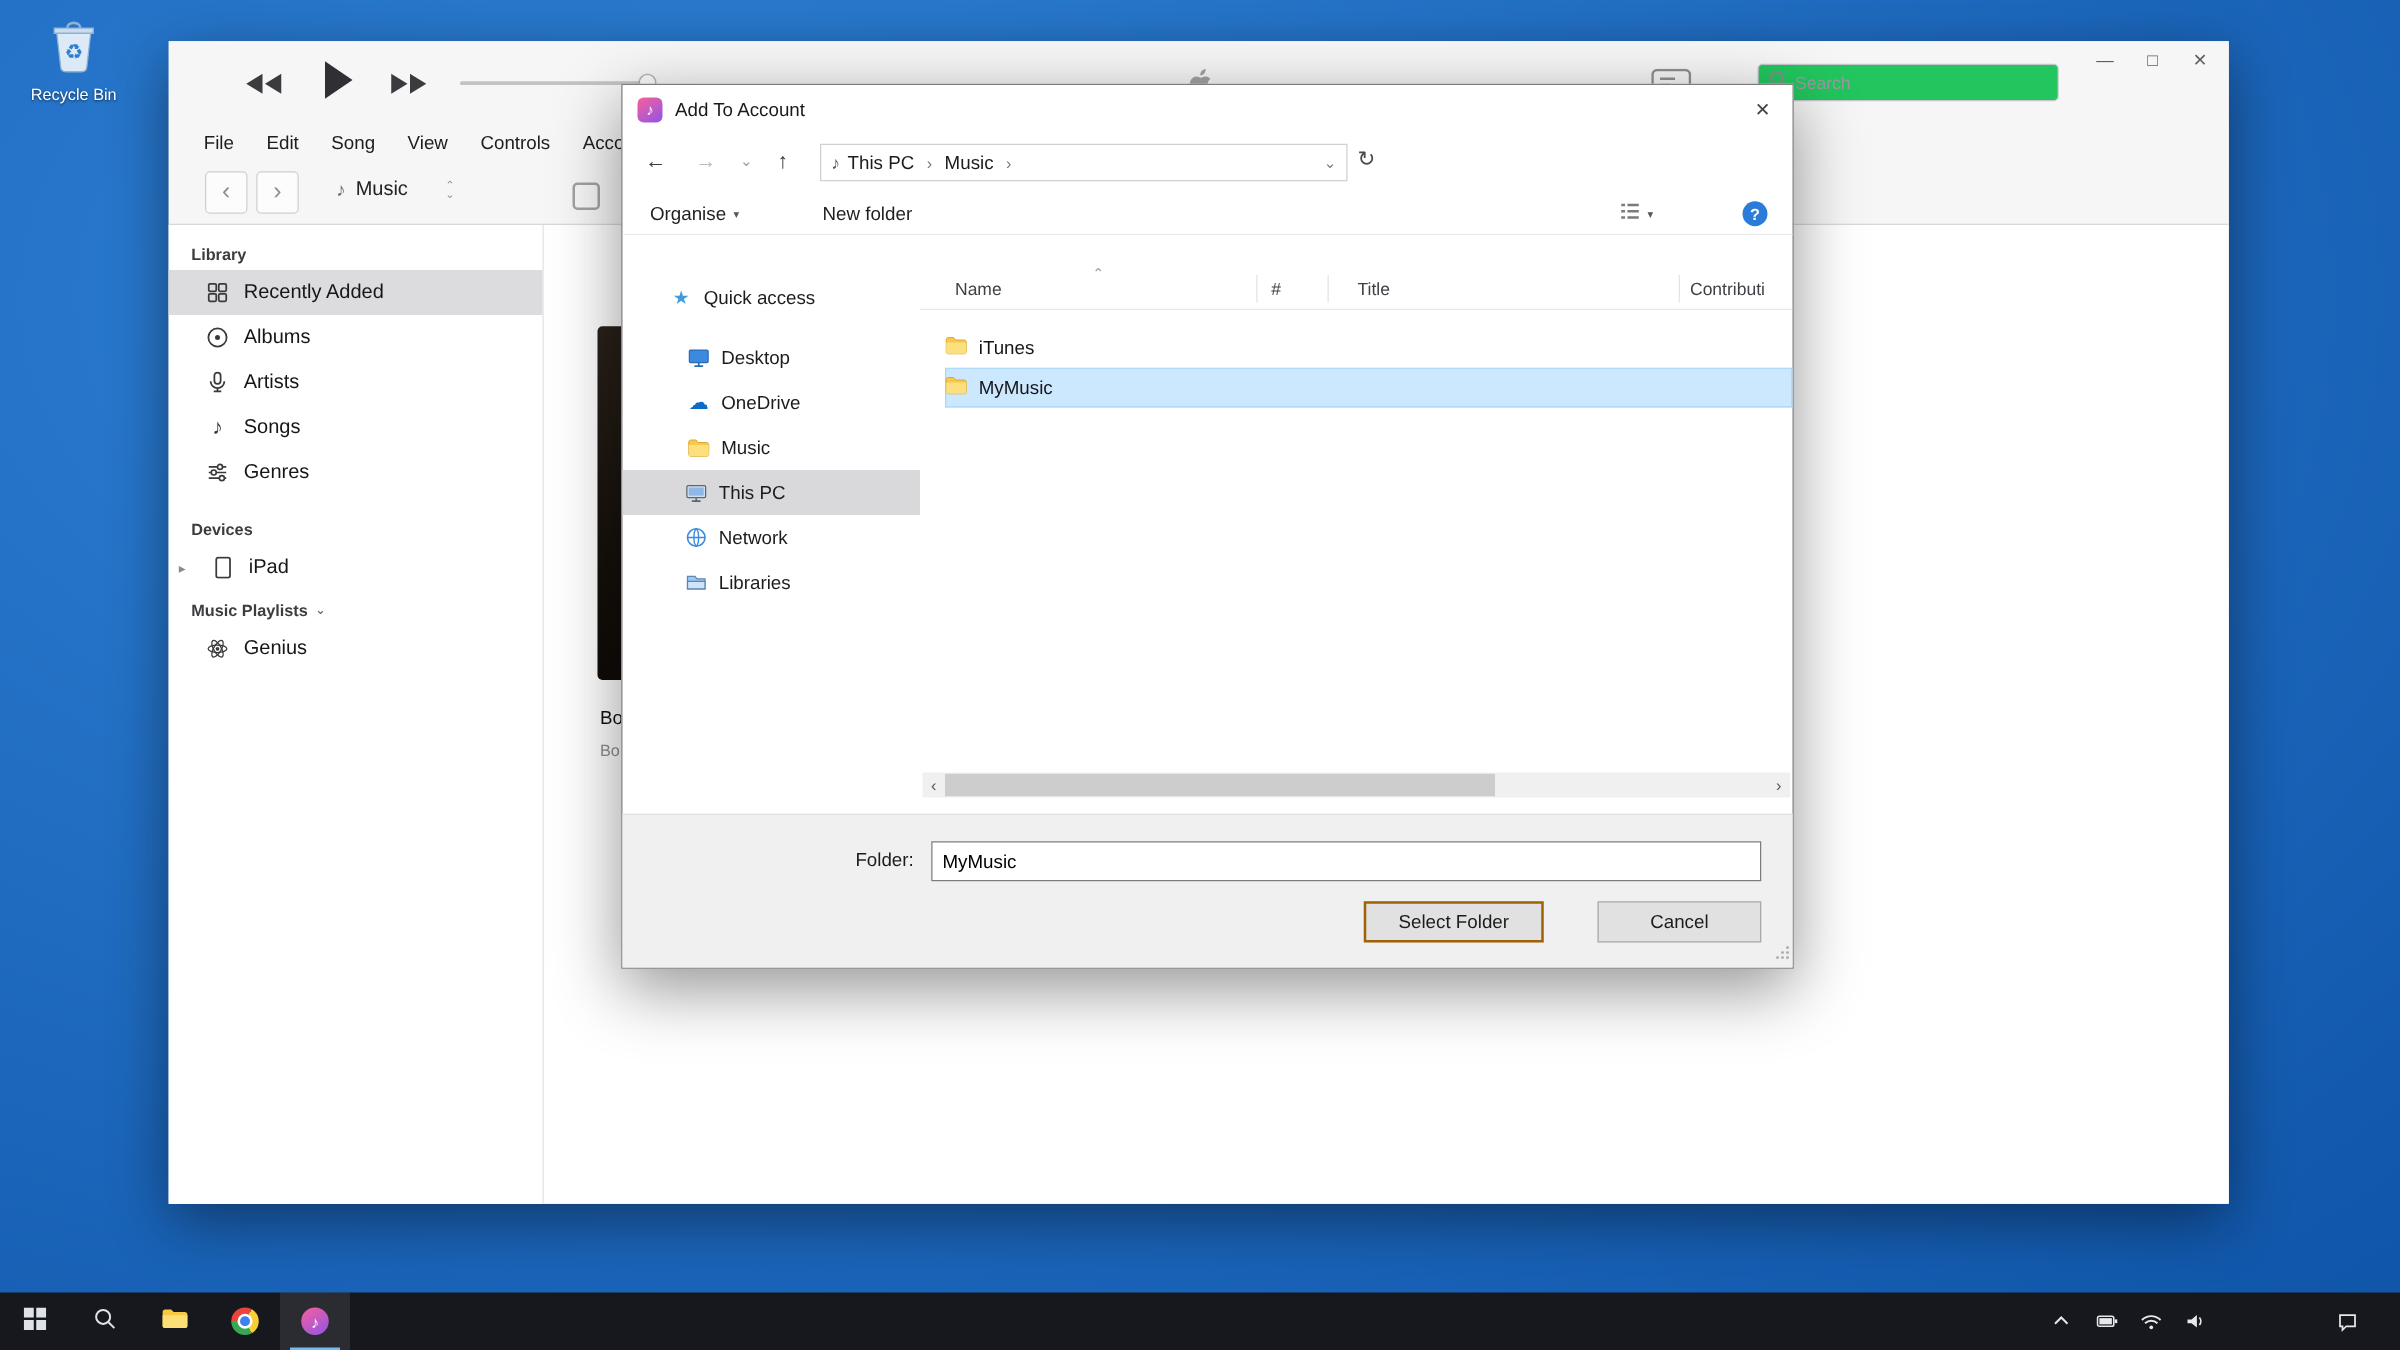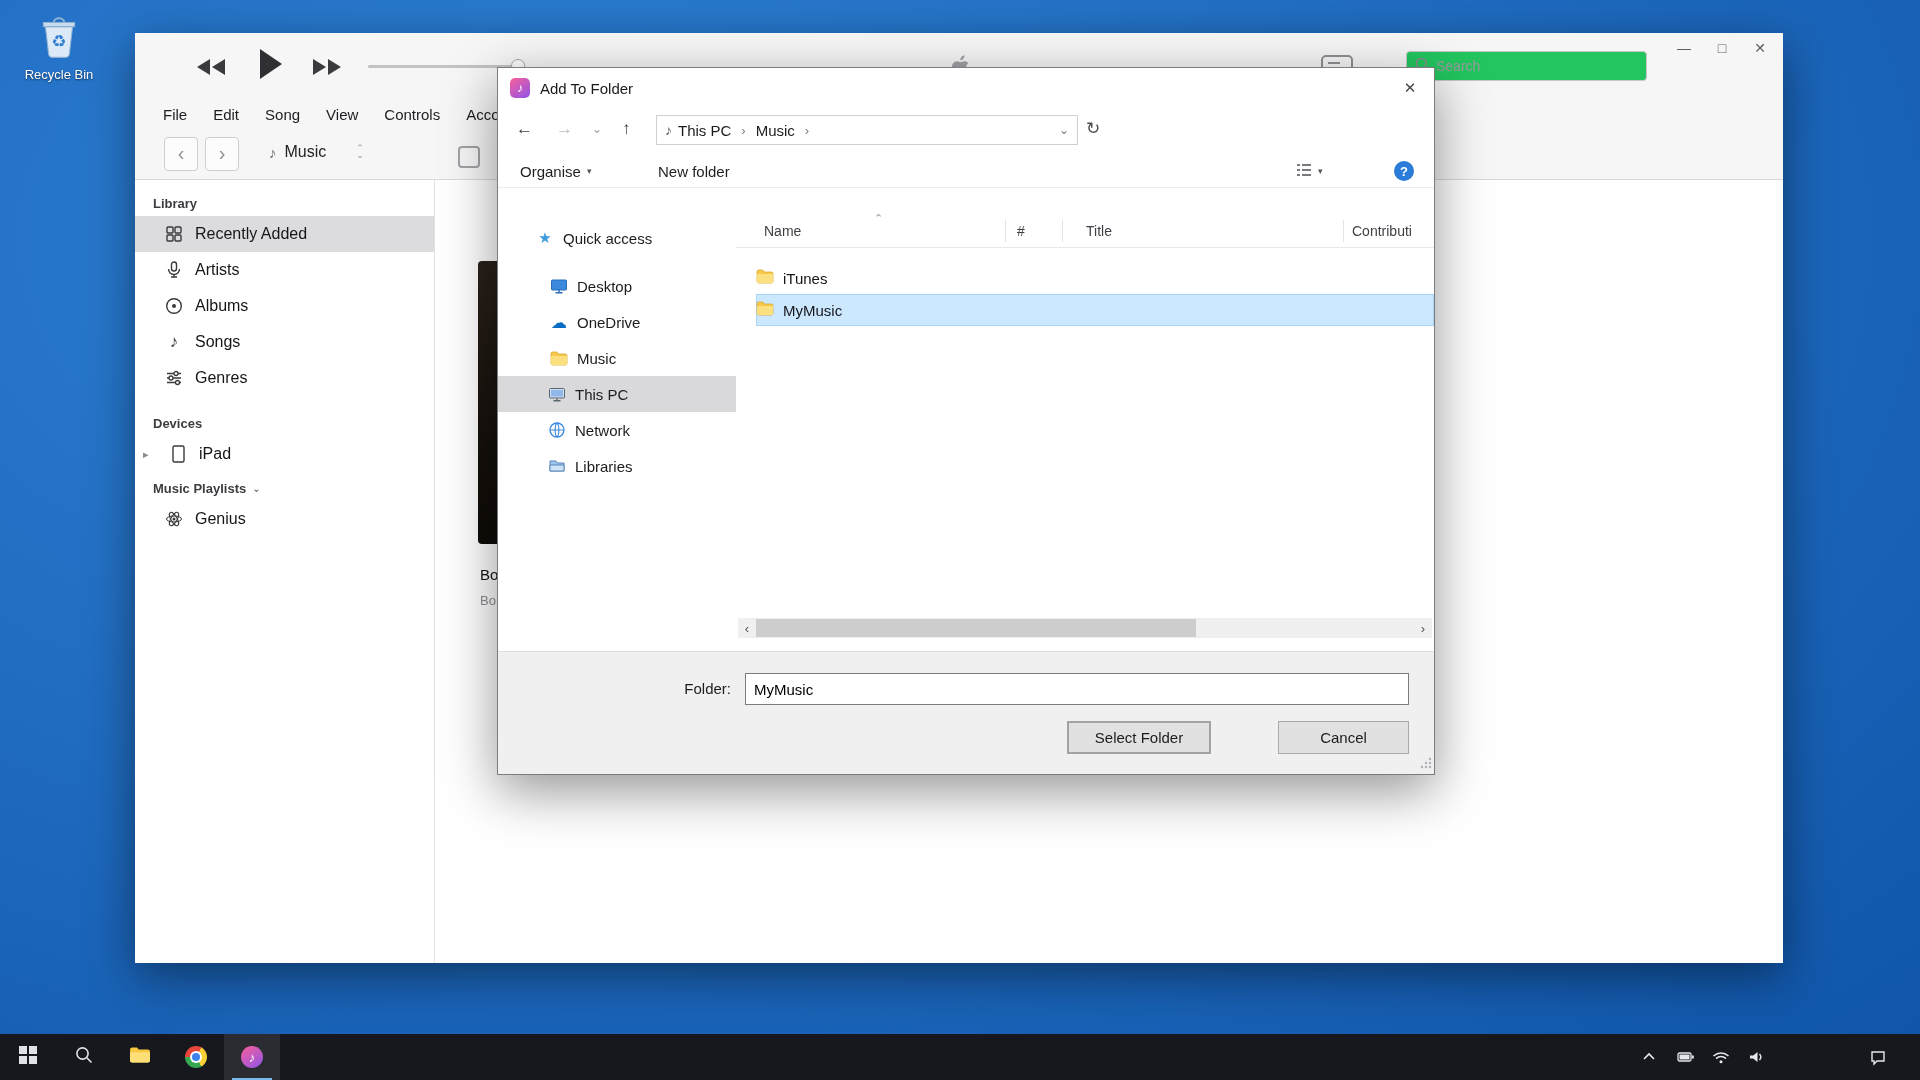--- a/index.html
+++ b/index.html
@@ -172,36 +172,36 @@
                   <rect x="2" y="10" width="6" height="6" rx="1"></rect>
                   <rect x="10" y="10" width="6" height="6" rx="1"></rect>
                 </g>
               </svg>
           </span>
           <span>Recently Added</span>
         </div>
         <div class="side-i">
           <span class="icon18">
             <svg width="18" height="18">
+                <circle cx="9" cy="9" r="7.3" stroke="#3a3a3c" fill="none" stroke-width="1.4"></circle>
+                <circle cx="9" cy="9" r="2" fill="#3a3a3c"></circle>
+              </svg>
+          </span>
+          <span>Albums</span>
+        </div>
+        <div class="side-i">
+          <span class="icon18">
+            <svg width="18" height="18">
                 <g stroke="#3a3a3c" fill="none" stroke-width="1.4">
                   <rect x="6.5" y="1" width="5" height="9" rx="2.5"></rect>
                   <path d="M3.5 8a5.5 5.5 0 0 0 11 0M9 13.5V16M6 16h6"></path>
                 </g>
               </svg>
           </span>
           <span>Artists</span>
-        </div>
-        <div class="side-i">
-          <span class="icon18">
-            <svg width="18" height="18">
-                <circle cx="9" cy="9" r="7.3" stroke="#3a3a3c" fill="none" stroke-width="1.4"></circle>
-                <circle cx="9" cy="9" r="2" fill="#3a3a3c"></circle>
-              </svg>
-          </span>
-          <span>Albums</span>
         </div>
         <div class="side-i">
           <span class="icon18" style="font-size:17px;color:#3a3a3c">♪</span>
           <span>Songs</span>
         </div>
         <div class="side-i">
           <span class="icon18">
             <svg width="18" height="18">
                 <g stroke="#3a3a3c" stroke-width="1.3">
                   <path d="M2 4.5h14M2 9h14M2 13.5h14"></path>
@@ -249,21 +249,21 @@
       <div style="position:absolute;left:343px;top:81px;width:170px;height:283px;border-radius:4px;background:linear-gradient(160deg,#2a211a 0%,#15100b 55%,#0b0806 100%)"></div>
       <div style="position:absolute;left:345px;top:386px;font-size:15px;color:#121215">Bo</div>
       <div style="position:absolute;left:345px;top:413px;font-size:13px;color:#8d8d93">Bo</div>
     </div>
   </div>
 
   <div class="dlg">
 
     <div class="dlg-title">
       <span style="width:20px;height:20px;border-radius:5px;background:linear-gradient(145deg,#f95f9a,#8e55e8);display:flex;align-items:center;justify-content:center;color:#fff;font-size:12px">♪</span>
-      <span style="font-size:15px;color:#1a1a1d">Add To Folder</span>
+      <span style="font-size:15px;color:#1a1a1d">Add To Account</span>
       <span class="dlg-close">✕</span>
     </div>
 
     <div class="dlg-nav">
       <span class="navglyph" style="left:18px">←</span>
       <span class="navglyph" style="left:58px;color:#bcbcbe">→</span>
       <span class="navglyph" style="left:94px;font-size:12px;color:#9a9a9e;top:14px">⌄</span>
       <span class="navglyph" style="left:124px">↑</span>
 
       <div class="addr">
@@ -403,21 +403,21 @@
               <span class="hs-thumb"></span>
             </span>
           <span class="hs-btn">›</span>
         </div>
       </div>
     </div>
 
     <div class="dlg-bottom">
       <div style="position:absolute;left:0;top:21px;width:233px;height:32px;line-height:32px;text-align:right;font-size:15px">Folder:</div>
       <input style="position: absolute; left: 247px; top: 21px; width: 664px; height: 32px; border: 1px solid rgb(124, 124, 128); background: rgb(255, 255, 255); font-size: 15px; padding: 0px 8px; outline: 0px; font-family: inherit;" value="MyMusic">
-      <div class="btn" style="left:569px;top:69px;width:144px;border:2px solid #a3a3a3">Select Folder</div>
+      <div class="btn" style="left:593px;top:69px;width:144px;border:2px solid #a16207">Select Folder</div>
       <div class="btn" style="left:780px;top:69px;width:131px;border:1px solid #a9a9ad">Cancel</div>
       <span style="position:absolute;right:2px;bottom:2px">
         <svg width="12" height="12">
             <g fill="#b0b0b4">
               <circle cx="10" cy="2" r="1.2"></circle>
               <circle cx="10" cy="6" r="1.2"></circle>
               <circle cx="6" cy="6" r="1.2"></circle>
               <circle cx="10" cy="10" r="1.2"></circle>
               <circle cx="6" cy="10" r="1.2"></circle>
               <circle cx="2" cy="10" r="1.2"></circle>

